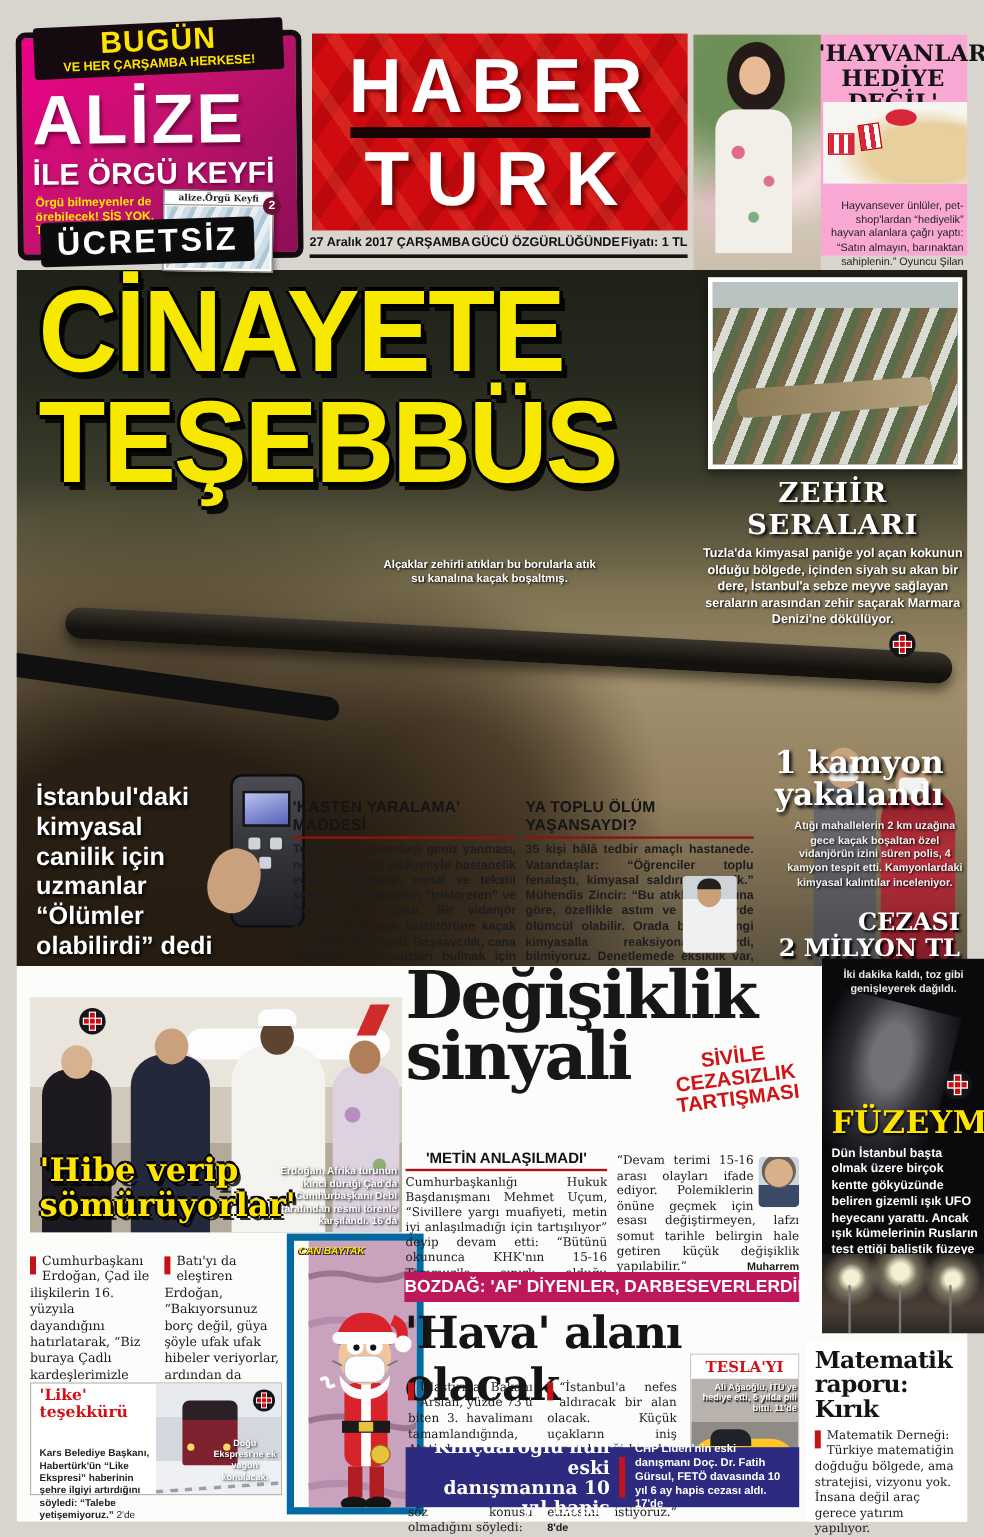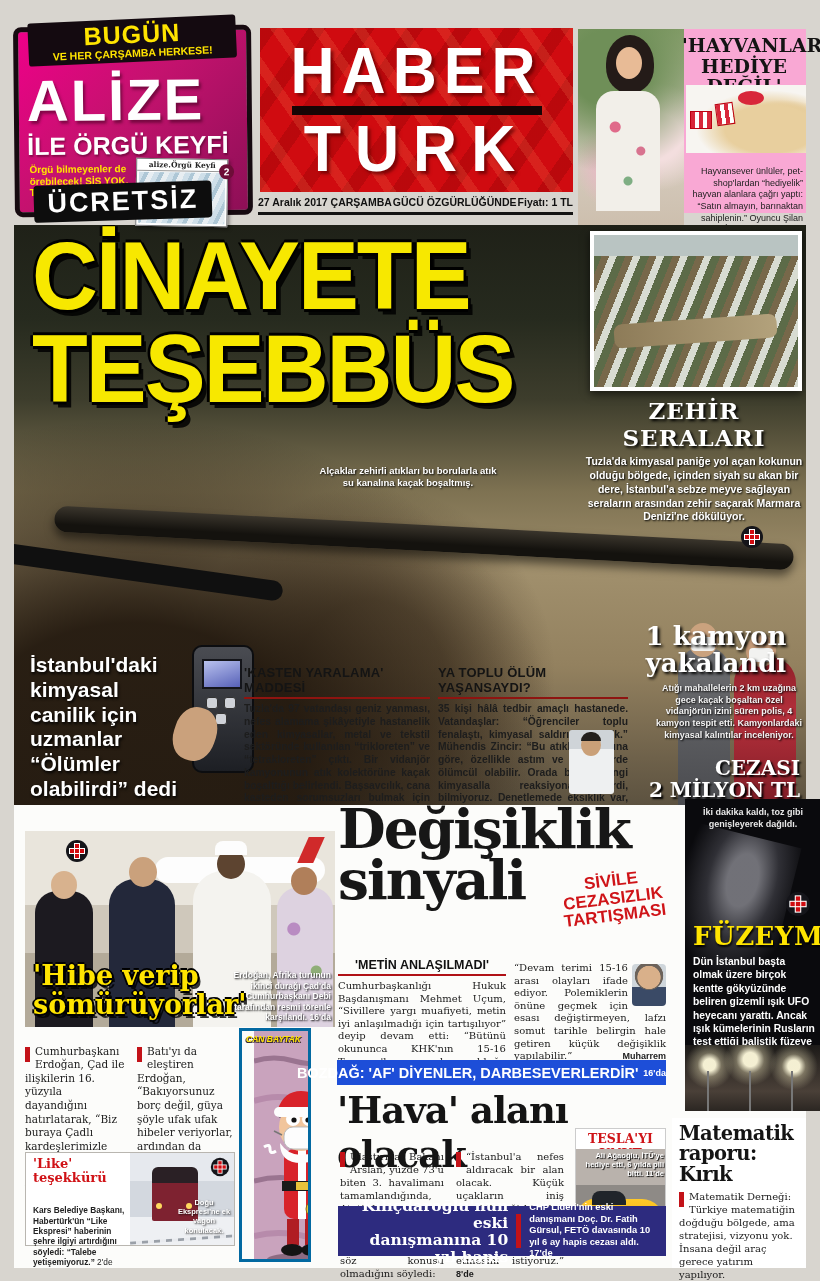--- a/index.html
+++ b/index.html
@@ -159,38 +159,38 @@
   .like-b{position:absolute;left:7px;top:44px;width:96px;font-size:8.3px;line-height:1.25;color:#222;font-weight:600;}
   .like-b b{font-weight:400;margin-top:24px;}
   .like-photo{position:absolute;right:0;top:0;width:104px;height:92px;background:
       linear-gradient(180deg,#e6e9ee 0 30%,#d3d8df 30% 70%,#eef0f3 70%);overflow:hidden;}
   .train{position:absolute;left:22px;top:14px;width:46px;height:54px;background:linear-gradient(180deg,#2a2025 0 30%,#7e2230 30%);border-radius:6px 6px 2px 2px;}
   .train-light{position:absolute;width:6px;height:6px;border-radius:50%;background:#ffd95e;}
   .rail{position:absolute;left:0;bottom:4px;width:100%;height:3px;background:repeating-linear-gradient(90deg,#9aa0a8 0 6px,#e8eaee 6px 12px);transform:rotate(-4deg);}
   .like-cap{position:absolute;right:2px;bottom:10px;width:56px;font-size:7.5px;font-weight:700;color:#fff;
             text-align:center;line-height:1.25;text-shadow:1px 1px 2px rgba(0,0,0,.8);}
 
-  .cartoon{left:239px;top:1028px;width:72px;height:234px;border:3px solid #0369a1;overflow:hidden;padding-left:12px;}
+  .cartoon{left:239px;top:1028px;width:114px;height:234px;border:6px solid #0369a1;overflow:hidden;padding-left:12px;}
   .cartoon-label{position:absolute;left:4px;top:3px;z-index:3;font-size:8.5px;font-weight:800;font-style:italic;
                  color:#ffe400;text-shadow:1px 1px 0 #3a2a33,-1px 1px 0 #3a2a33;}
 
   .deg-h{left:338px;top:804px;font-family:"DejaVu Serif",serif;font-weight:700;font-size:55px;line-height:.92;
          color:#171717;letter-spacing:-2px;}
   .stamp{left:543px;top:872px;width:140px;text-align:center;color:#cf1418;font-weight:800;font-size:17px;
          line-height:1.04;transform:rotate(-7deg);}
   .dcol{position:absolute;top:958px;}
   .dcol-h{text-align:center;font-size:12.5px;font-weight:800;border-bottom:2px solid #b01116;padding-bottom:2px;}
   .dcol-b{margin-top:4px;font-family:"DejaVu Serif",serif;font-size:10px;line-height:1.26;text-align:justify;color:#1a1a1a;}
   .dcol-b b{font-family:"Liberation Sans",sans-serif;font-size:9px;font-weight:800;}
   .portrait{float:right;width:34px;height:42px;margin:2px 0 2px 4px;border-radius:4px;background:
       radial-gradient(circle at 50% 32%,#d9b08a 0 34%,transparent 36%),
       radial-gradient(circle at 50% 28%,#6c635b 0 40%,transparent 42%),
       linear-gradient(180deg,#cfd6db 0 55%,#3a4a66 55%);}
-  .bozdag{left:337px;top:1060px;width:329px;height:25px;background:#1d4ed8;color:#fff;display:flex;
-          align-items:center;justify-content:flex-end;gap:5px;font-size:14.5px;font-weight:800;white-space:nowrap;}
+  .bozdag{left:337px;top:1060px;width:329px;height:25px;background:#be185d;color:#fff;display:flex;
+          align-items:center;justify-content:flex-start;gap:5px;font-size:14.5px;font-weight:800;white-space:nowrap;}
   .bozdag small{font-size:9px;font-weight:800;}
   .hava-h{left:337px;top:1088px;width:330px;font-family:"DejaVu Serif",serif;font-weight:700;font-size:37px;
           letter-spacing:-1px;color:#141414;}
   .hcol{position:absolute;top:1140px;font-family:"DejaVu Serif",serif;font-size:10px;line-height:1.3;color:#1a1a1a;text-align:justify;}
   .hcol b{font-family:"Liberation Sans",sans-serif;font-size:9px;font-weight:800;}
 
   .tesla{left:575px;top:1128px;width:91px;height:112px;border:1px solid #ccc;background:#fff;overflow:hidden;}
   .tesla-h{color:#cf1418;font-weight:800;font-size:12.5px;text-align:center;padding:2px 0;font-family:"DejaVu Serif",serif;}
   .tesla-photo{position:absolute;left:0;top:20px;right:0;bottom:0;background:
       linear-gradient(180deg,#b9b2ac 0 40%,#8e8a86 40%);}

